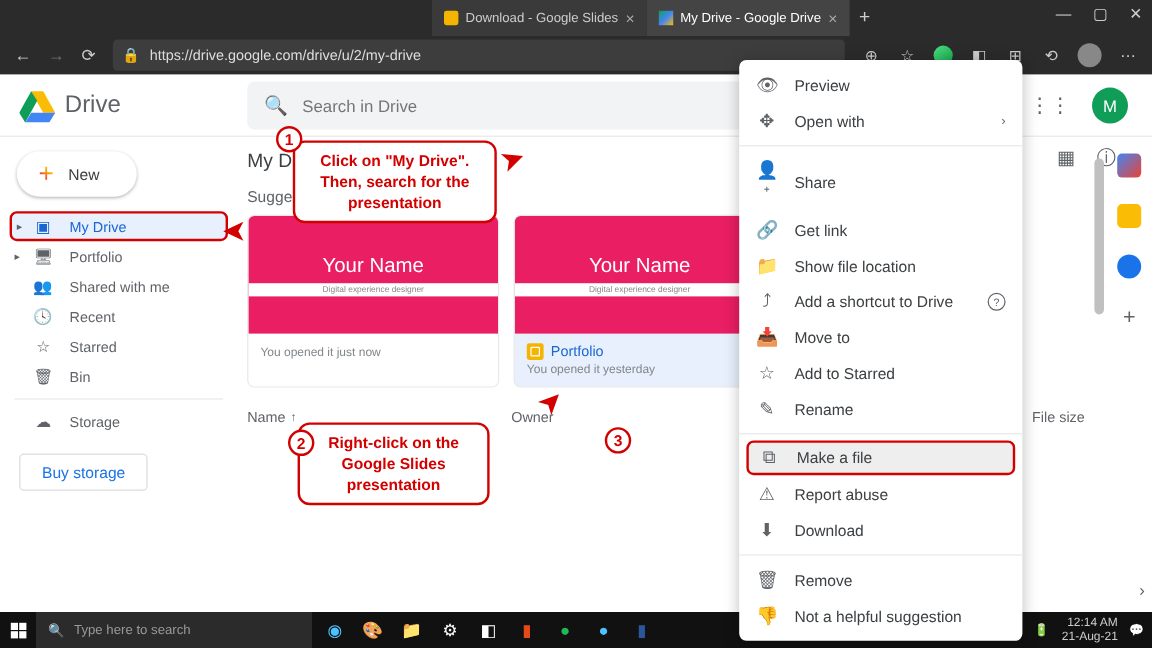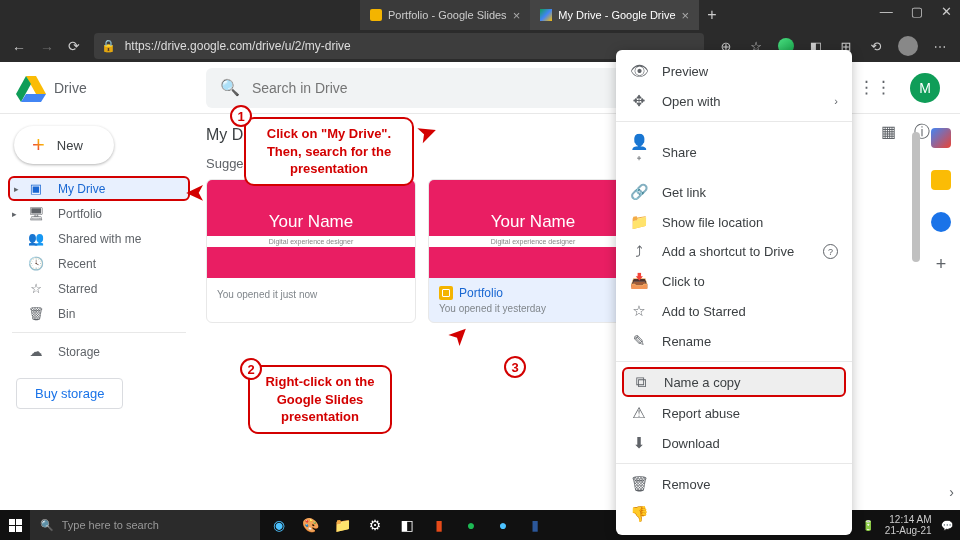--- a/index.html
+++ b/index.html
@@ -17,21 +17,21 @@
   .nav-btn.disabled { opacity: .4; }
   .url-bar { flex: 1; display: flex; align-items: center; gap: 8px; background: #3d3d3d; border-radius: 4px; height: 26px; padding: 0 8px; font-size: 12px; color: #ddd; }
   .addr-right { display: flex; gap: 14px; align-items: center; }
   .addr-icon { width: 16px; height: 16px; display: flex; align-items: center; justify-content: center; font-size: 13px; color: #ccc; cursor: pointer; }
   .green-dot { width: 16px; height: 16px; border-radius: 50%; background: linear-gradient(135deg,#4ade80,#16a34a); }
   .profile-dot { width: 20px; height: 20px; border-radius: 50%; background: #888; }
 
   .drive-hdr { display: flex; align-items: center; height: 52px; padding: 0 16px; gap: 10px; border-bottom: 1px solid #e8e8e8; }
   .drive-logo { display: flex; align-items: center; gap: 8px; width: 180px; }
   .drive-logo-tri { width: 30px; height: 28px; position: relative; }
-  .drive-title { font-size: 14px; color: #5f6368; }
+  .drive-title { font-size: 20px; color: #5f6368; }
   .search-wrap { flex: 1; display: flex; align-items: center; background: #f1f3f4; border-radius: 6px; height: 40px; padding: 0 14px; gap: 12px; max-width: 540px; }
   .search-wrap input { border: none; outline: none; background: transparent; font-size: 14px; color: #1d4ed8; flex: 1; }
   .tune-icon, .help-icon, .settings-icon, .apps-icon { color: #5f6368; cursor: pointer; font-size: 17px; }
   .hdr-right { display: flex; align-items: center; gap: 18px; margin-left: auto; margin-right: 4px; }
   .avatar { width: 30px; height: 30px; border-radius: 50%; background: #0f9d58; color: #fff; display: flex; align-items: center; justify-content: center; font-size: 14px; font-weight: 500; }
 
   .main-area { display: flex; height: 398px; }
   .sidebar { width: 200px; padding: 10px 10px 10px 8px; }
   .new-btn { display: flex; align-items: center; gap: 12px; padding: 8px 18px; border-radius: 24px; box-shadow: 0 1px 3px rgba(0,0,0,.3); font-size: 13px; color: #3c4043; width: 100px; margin: 2px 0 12px 6px; cursor: pointer; }
   .new-plus { font-size: 22px; font-weight: 300; background: linear-gradient(45deg,#4285f4,#ea4335,#fbbc05,#34a853); -webkit-background-clip: text; color: transparent; line-height: 1; }
@@ -95,21 +95,21 @@
   .tb-clock { text-align: right; line-height: 1.1; }
   .scrollbar-fake { position: absolute; right: 40px; top: 132px; width: 8px; height: 130px; background: #c0c0c0; border-radius: 4px; }
 </style>
 </head>
 <body>
 
 <div class="browser-top">
   <div class="tabs-row">
     <div class="tab">
       <span class="tab-fav" style="background:#f4b400;border-radius:2px"></span>
-      <span>Portfolio - Google Slides</span>
+      <span>Download - Google Slides</span>
       <span class="tab-close">×</span>
     </div>
     <div class="tab active">
       <span class="tab-fav" style="background:linear-gradient(135deg,#0f9d58,#4285f4,#fbbc05)"></span>
       <span>My Drive - Google Drive</span>
       <span class="tab-close">×</span>
     </div>
     <span class="new-tab-btn">+</span>
   </div>
   <div class="win-ctrls">
@@ -235,20 +235,28 @@
           <div class="card-sub">You opened it yesterday</div>
         </div>
       </div>
       <div class="card" style="width:180px">
         <div class="card-thumb">
           <div class="card-thumb-name" style="text-align:right;width:100%;padding-right:8px">me</div>
           <div class="card-thumb-strip">designer</div>
         </div>
       </div>
     </div>
+    <div class="cols">
+      <div class="col-name">
+        <span>Name</span>
+        <span style="font-size:10px">↑</span>
+      </div>
+      <div class="col-owner">Owner</div>
+      <div style="margin-left:auto;margin-right:40px">File size</div>
+    </div>
   </div>
 </div>
 
 <div class="ctx-menu">
   <div class="ctx-item">
       <span class="ctx-icon">👁</span>
       <span>Preview</span>
     </div>
   <div class="ctx-item">
       <span class="ctx-icon">✥</span>
@@ -268,69 +276,70 @@
       <span class="ctx-icon">📁</span>
       <span>Show file location</span>
     </div>
   <div class="ctx-item">
       <span class="ctx-icon">⤴</span>
       <span>Add a shortcut to Drive</span>
       <span class="ctx-help">?</span>
     </div>
   <div class="ctx-item">
       <span class="ctx-icon">📥</span>
-      <span>Click to</span>
+      <span>Move to</span>
     </div>
   <div class="ctx-item">
       <span class="ctx-icon">☆</span>
       <span>Add to Starred</span>
     </div>
   <div class="ctx-item">
       <span class="ctx-icon">✎</span>
       <span>Rename</span>
     </div>
   <div class="ctx-div"></div>
   <div class="ctx-item highlight">
       <span class="ctx-icon">⧉</span>
-      <span>Name a copy</span>
+      <span>Make a file</span>
     </div>
   <div class="ctx-item">
       <span class="ctx-icon">⚠</span>
       <span>Report abuse</span>
     </div>
   <div class="ctx-item">
       <span class="ctx-icon">⬇</span>
       <span>Download</span>
     </div>
   <div class="ctx-div"></div>
   <div class="ctx-item">
       <span class="ctx-icon">🗑</span>
       <span>Remove</span>
     </div>
   <div class="ctx-item">
       <span class="ctx-icon">👎</span>
+      <span>Not a helpful suggestion</span>
     </div>
 </div>
 
 <div class="side-panel">
   <div class="sp-icon sp-cal"></div>
   <div class="sp-icon sp-keep"></div>
   <div class="sp-icon sp-tasks"></div>
   <div class="sp-plus">+</div>
 </div>
 <span class="sp-expand">›</span>
 <div class="scrollbar-fake"></div>
 
 <div class="annot-num" style="top:105px;left:230px">1</div>
 <div class="annot" style="top:117px;left:244px;width:170px">Click on "My Drive". Then, search for the presentation</div>
 <span class="annot-arrow" style="top:120px;left:418px;transform:rotate(-20deg)">➤</span>
 <span class="annot-arrow" style="top:180px;left:186px;transform:rotate(180deg)">➤</span>
 
 <div class="annot-num" style="top:358px;left:240px">2</div>
-<div class="annot" style="top:365px;left:248px;width:144px">Right-click on the Google Slides presentation</div>
+<div class="annot" style="top:352px;left:248px;width:160px">Right-click on the Google Slides presentation</div>
 <span class="annot-arrow" style="top:322px;left:450px;transform:rotate(-45deg)">➤</span>
 
 <div class="annot-num" style="top:356px;left:504px">3</div>
 
 <div class="taskbar">
   <div class="win-start">
     <div class="win-grid">
         <div></div>
         <div></div>
         <div></div>

